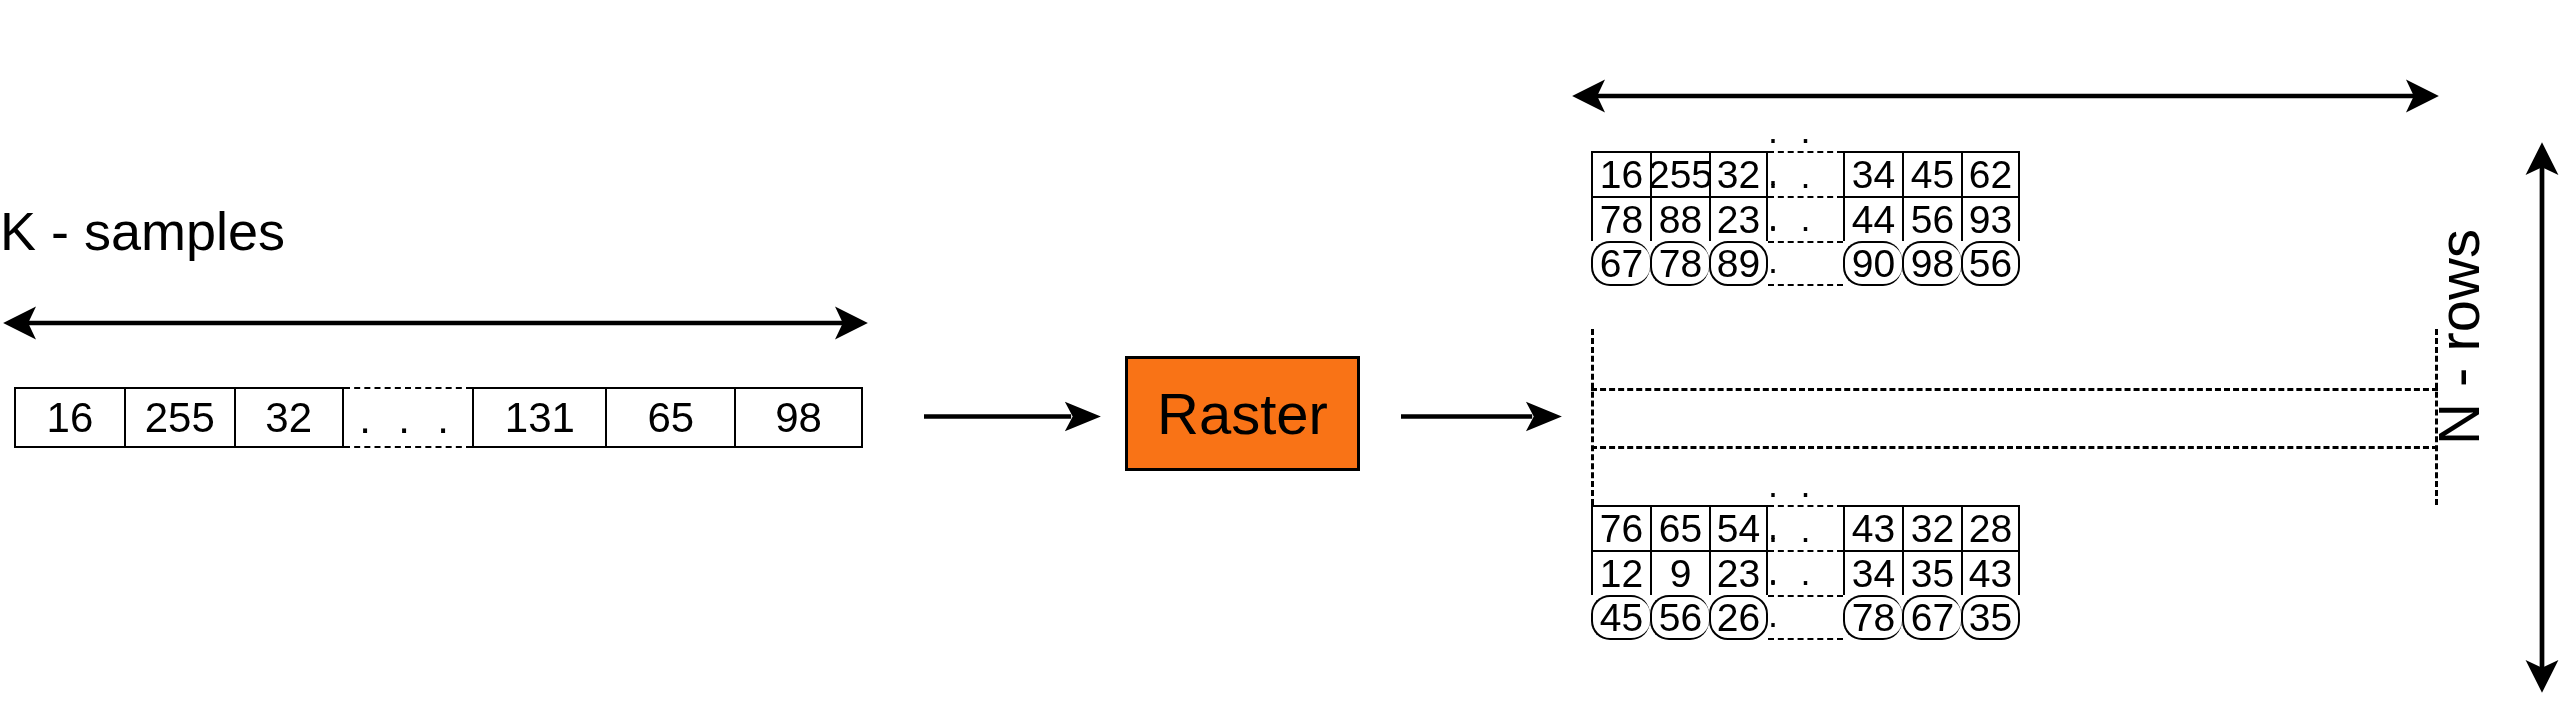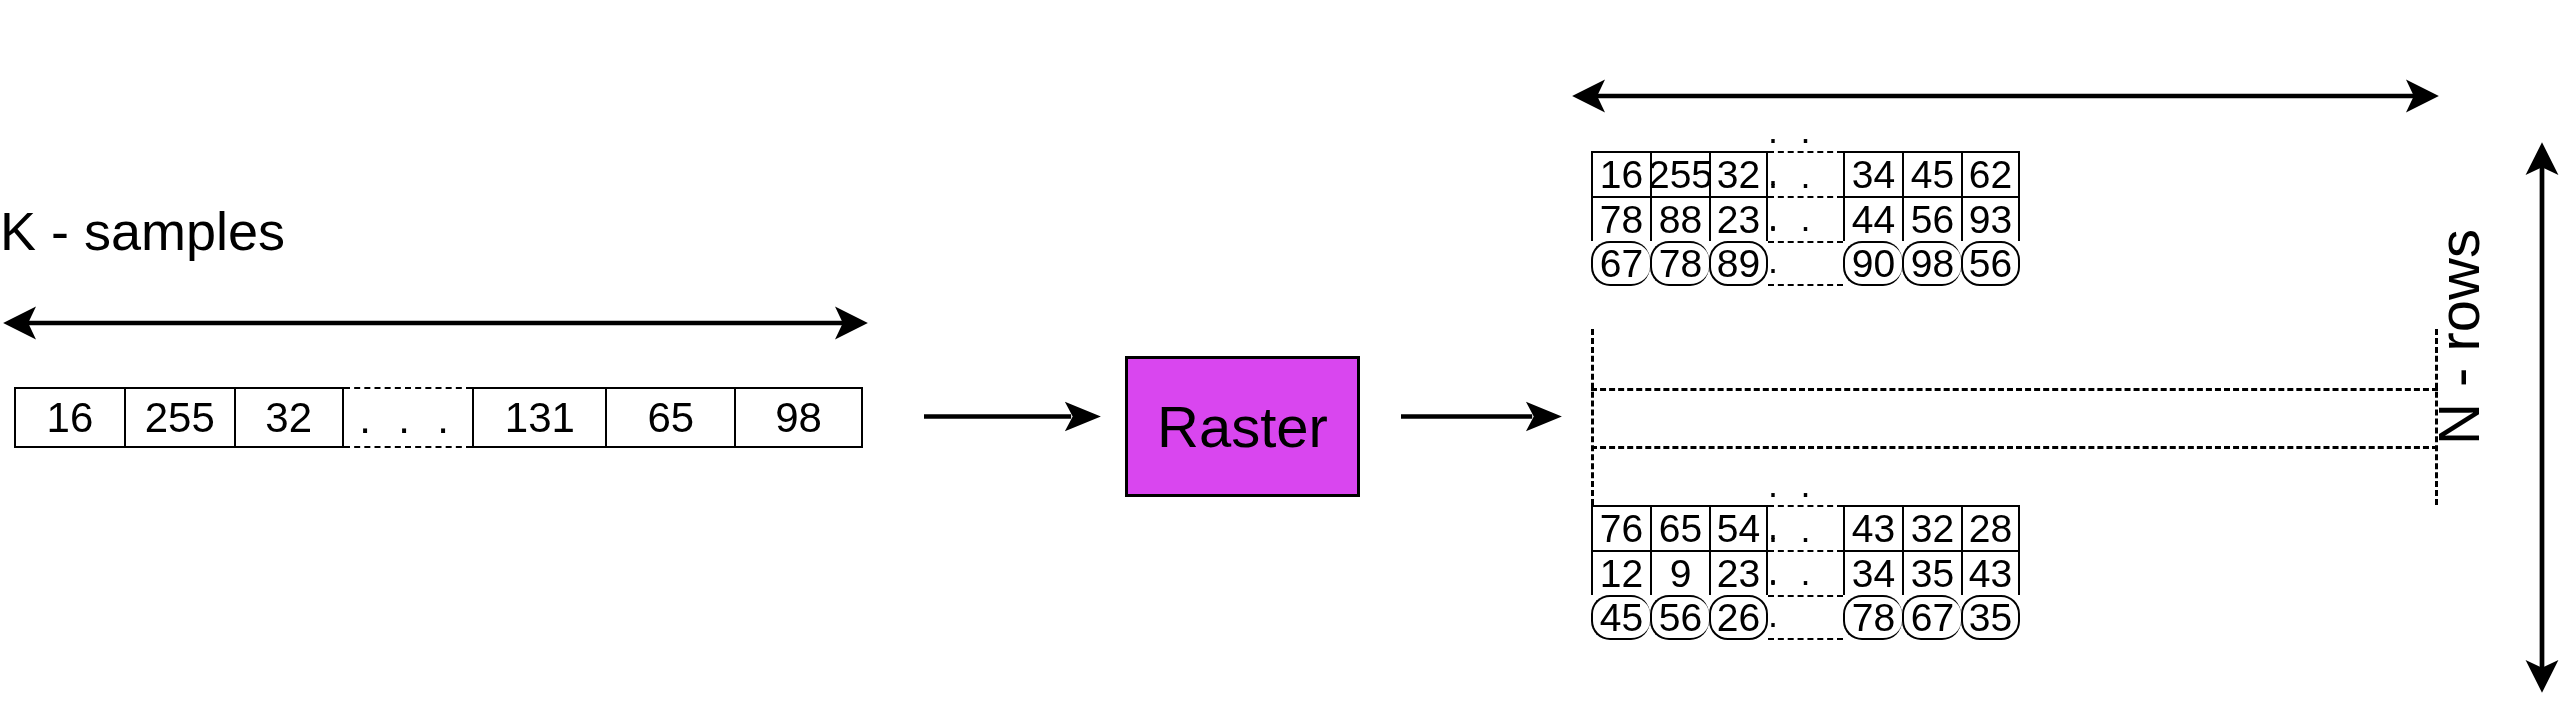--- a/index.html
+++ b/index.html
@@ -46,27 +46,27 @@
     white-space: nowrap;
   }
 
   
   .measure-h { height: 36px; }
   .measure-v { width: 36px; }
 
   
   #raster-box {
     left: 1125px; top: 356px;
-    width: 235px; height: 141px;
+    width: 235px; height: 115px;
     border: 3.9px solid #000;
     box-sizing: border-box;
     display: flex;
     align-items: center;
     justify-content: center;
-    background: #d946ef;
+    background: #f97316;
   }
   #raster-box .label { font-size: 58px; }
 
   
   .flow-arrow { height: 31px; }
 
   
   #sample-array {
     left: 14px; top: 387px;
     width: 849px; height: 61px;

